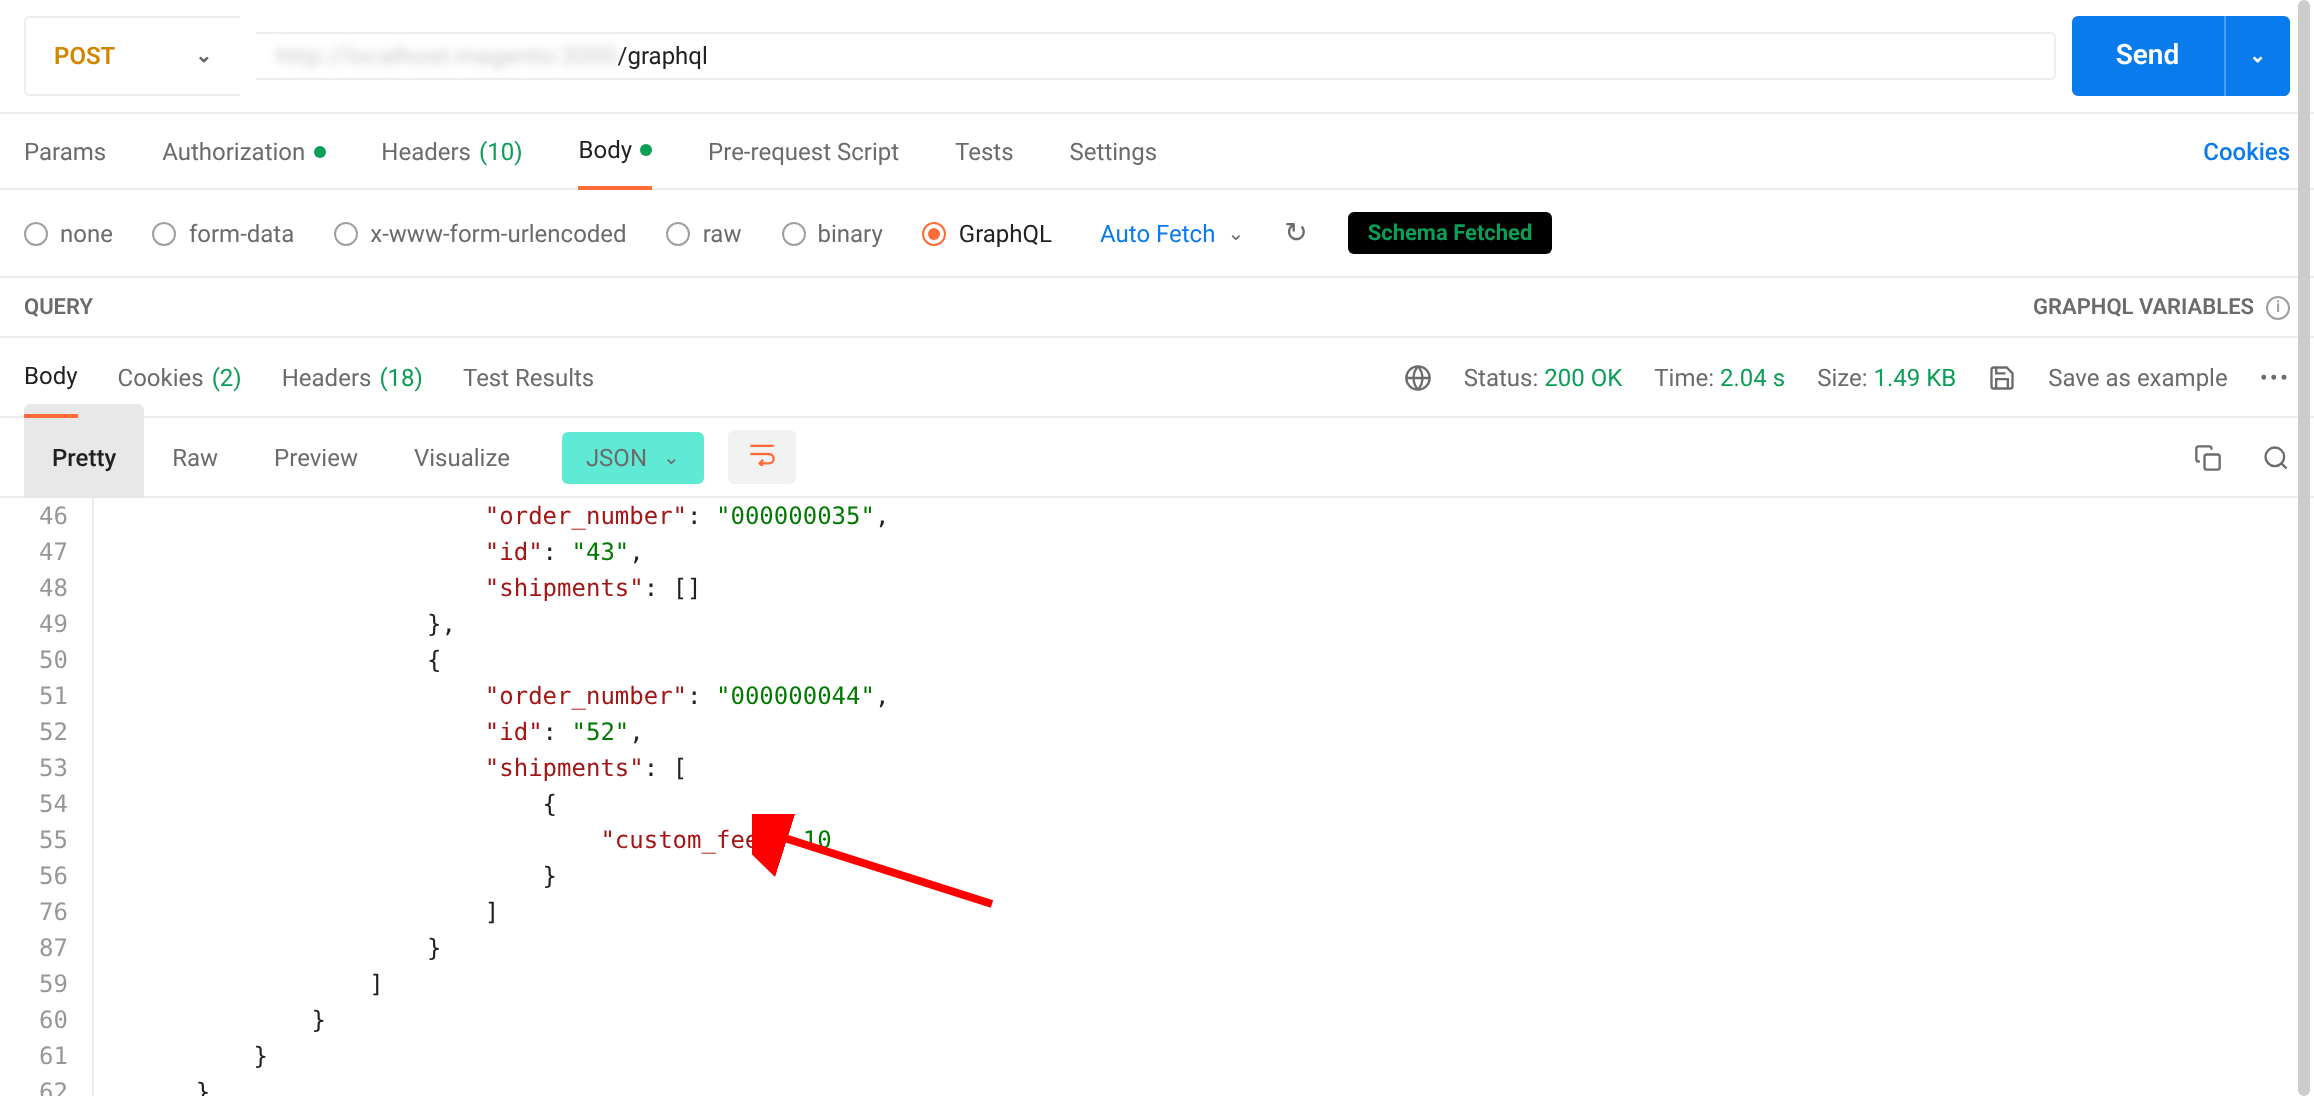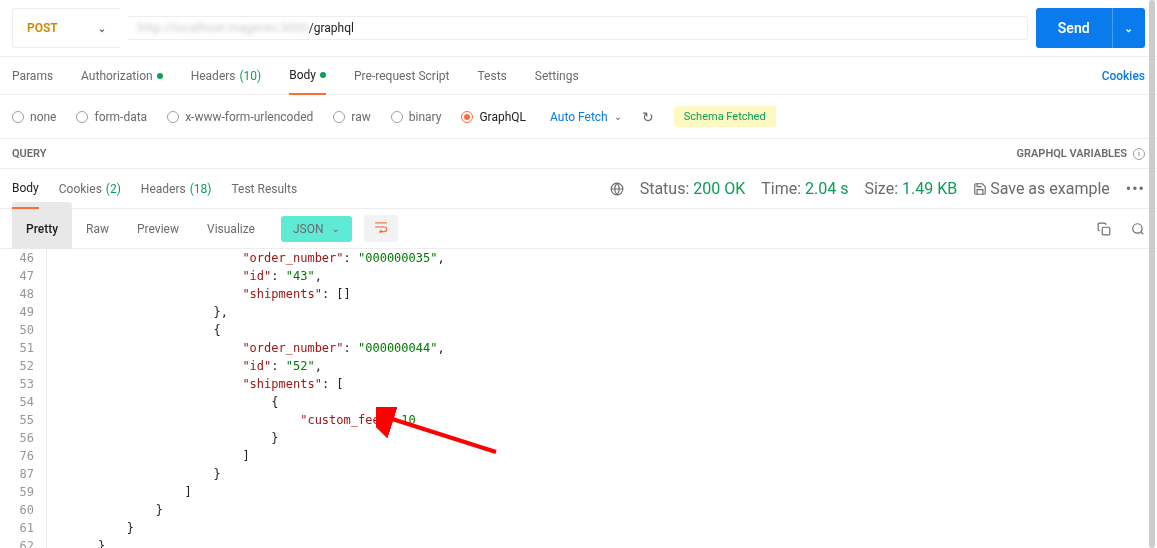--- a/index.html
+++ b/index.html
@@ -19,32 +19,32 @@
 .req-tabs .tab .dot { width: 6px; height: 6px; border-radius: 50%; background: #0a9e57; display: inline-block; }
 .req-tabs .cookies-link { margin-left: auto; color: #097bed; font-weight: 500; cursor: pointer; }
 .body-type-row { display: flex; align-items: center; gap: 20px; padding: 0 12px; height: 44px; font-size: 12px; color: #6b6b6b; border-bottom: 1px solid #ededed; }
 .radio { display: flex; align-items: center; gap: 6px; cursor: pointer; }
 .radio .circ { width: 12px; height: 12px; border-radius: 50%; border: 1.5px solid #a0a0a0; display: inline-block; position: relative; }
 .radio.sel .circ { border-color: #ff6c37; }
 .radio.sel .circ::after { content: ""; position: absolute; inset: 2px; background: #ff6c37; border-radius: 50%; }
 .auto-fetch { color: #097bed; cursor: pointer; display: flex; align-items: center; gap: 6px; margin-left: 4px; }
 .auto-fetch .chev { font-size: 10px; color: #6b6b6b; }
 .refresh-icon { color: #6b6b6b; font-size: 14px; cursor: pointer; }
-.schema-badge { background: #fef9c3; color: #0a9e57; padding: 4px 10px; border-radius: 3px; font-size: 11px; font-weight: 400; }
+.schema-badge { background: #000000; color: #0a9e57; padding: 4px 10px; border-radius: 3px; font-size: 11px; font-weight: 700; }
 .section-headers { display: flex; align-items: center; padding: 8px 12px; font-size: 11px; color: #6b6b6b; font-weight: 600; border-bottom: 1px solid #ededed; }
 .section-headers .left { flex: 1; }
 .section-headers .right { display: flex; align-items: center; gap: 4px; }
 .info-icon { display: inline-flex; width: 12px; height: 12px; border: 1px solid #a0a0a0; border-radius: 50%; align-items: center; justify-content: center; font-size: 8px; color: #a0a0a0; margin-left: 2px; }
 .resp-tabs { display: flex; align-items: center; gap: 20px; padding: 0 12px; height: 40px; font-size: 12px; color: #6b6b6b; border-bottom: 1px solid #ededed; }
 .resp-tabs .tab { display: flex; align-items: center; height: 100%; position: relative; cursor: pointer; gap: 4px; }
 .resp-tabs .tab.active { color: #212121; border-bottom: 2px solid #ff6c37; margin-bottom: -1px; }
 .resp-tabs .tab .cnt { color: #0a9e57; }
-.resp-meta { margin-left: auto; display: flex; align-items: center; gap: 16px; font-size: 16px; color: #6b6b6b; }
+.resp-meta { margin-left: auto; display: flex; align-items: center; gap: 16px; font-size: 12px; color: #6b6b6b; }
 .resp-meta .val { color: #0a9e57; }
-.save-ex { display: flex; align-items: center; gap: 3px; cursor: pointer; }
+.save-ex { display: flex; align-items: center; gap: 16px; cursor: pointer; }
 .ic { width: 14px; height: 14px; display: inline-flex; align-items: center; justify-content: center; }
 .view-bar { display: flex; align-items: center; gap: 0; padding: 6px 12px; font-size: 12px; color: #6b6b6b; border-bottom: 1px solid #ededed; height: 40px; }
 .view-bar .seg { display: flex; background: #f2f2f2; border-radius: 3px; overflow: hidden; }
 .view-bar .seg .opt { padding: 20px 14px; cursor: pointer; }
 .view-bar .seg .opt.active { background: #e8e8e8; color: #212121; font-weight: 500; }
 .view-bar .opt-plain { padding: 6px 14px; cursor: pointer; }
 .json-dd { margin-left: 12px; background: #5eead4; padding: 6px 12px; border-radius: 3px; display: flex; align-items: center; gap: 8px; cursor: pointer; color: #6b6b6b; }
 .json-dd .chev { font-size: 10px; }
 .wrap-btn { margin-left: 12px; background: #f2f2f2; padding: 6px 10px; border-radius: 3px; cursor: pointer; color: #ff6c37; }
 .view-bar .right-icons { margin-left: auto; display: flex; align-items: center; gap: 20px; color: #6b6b6b; }

